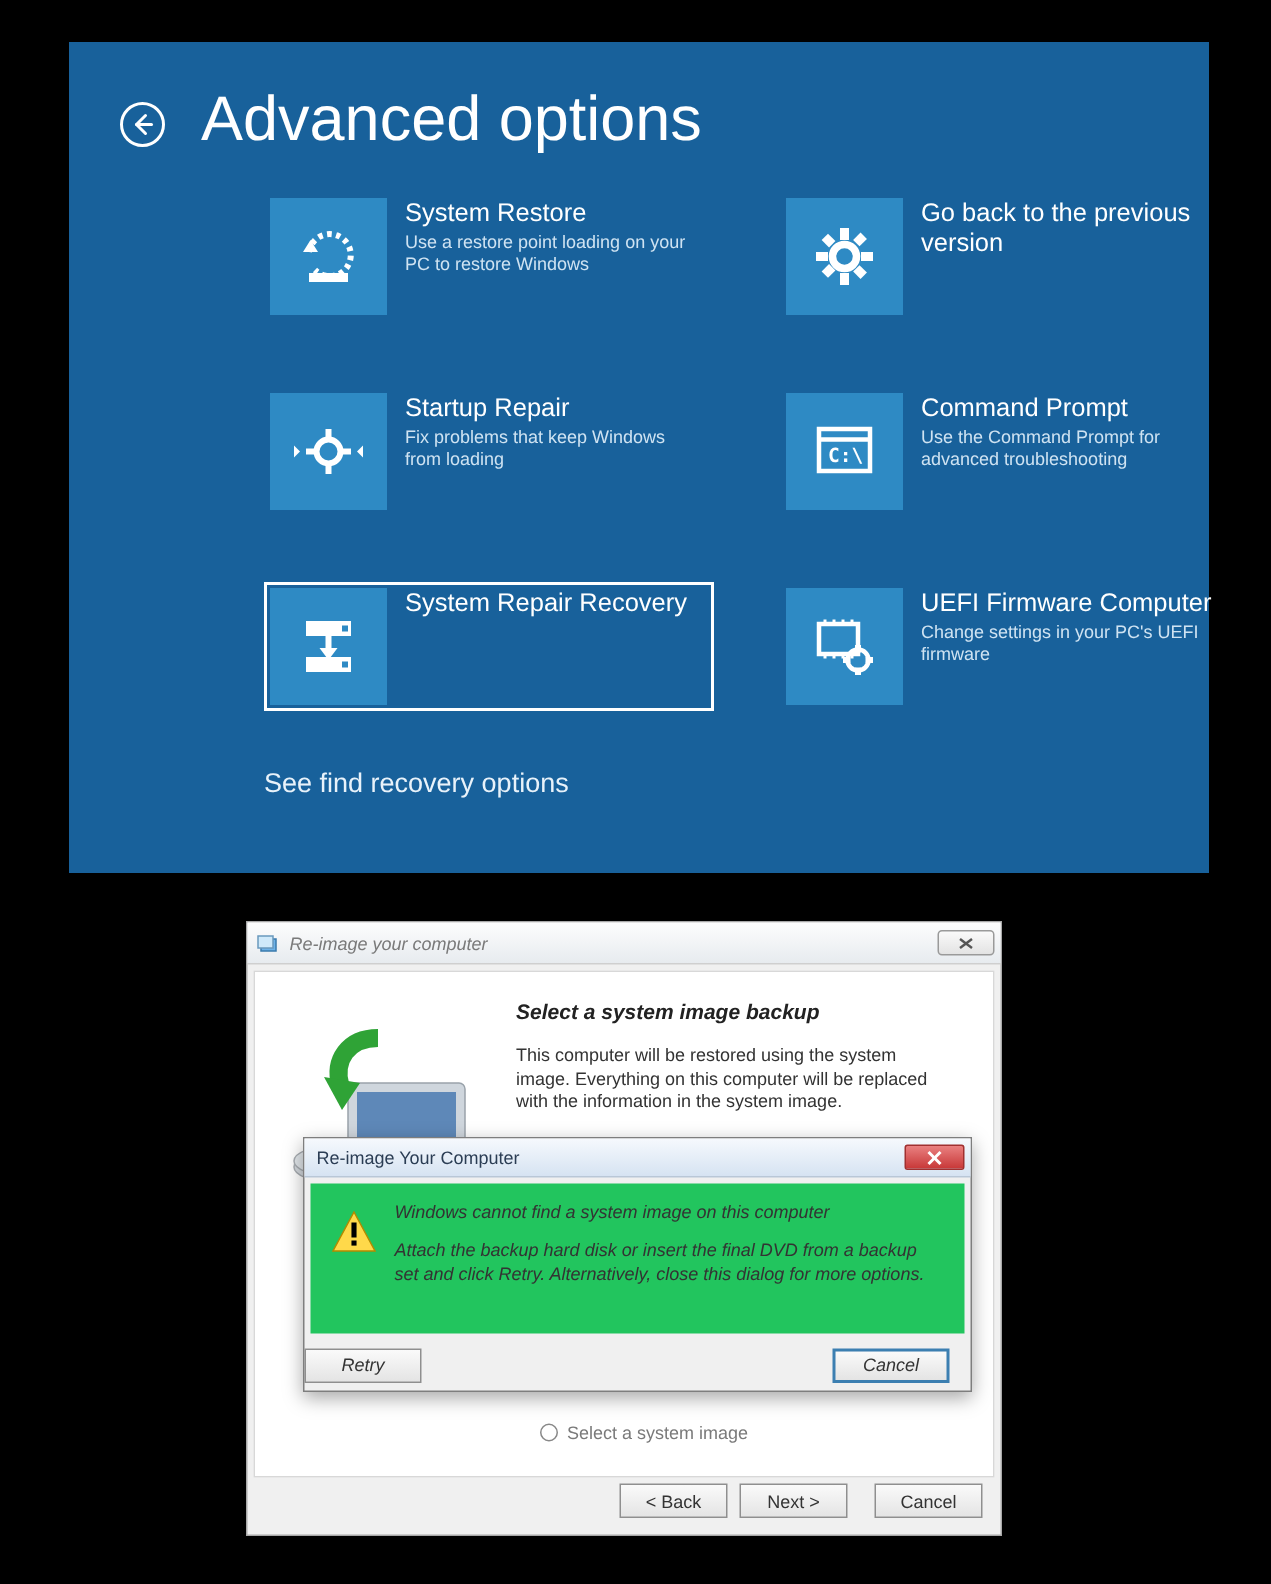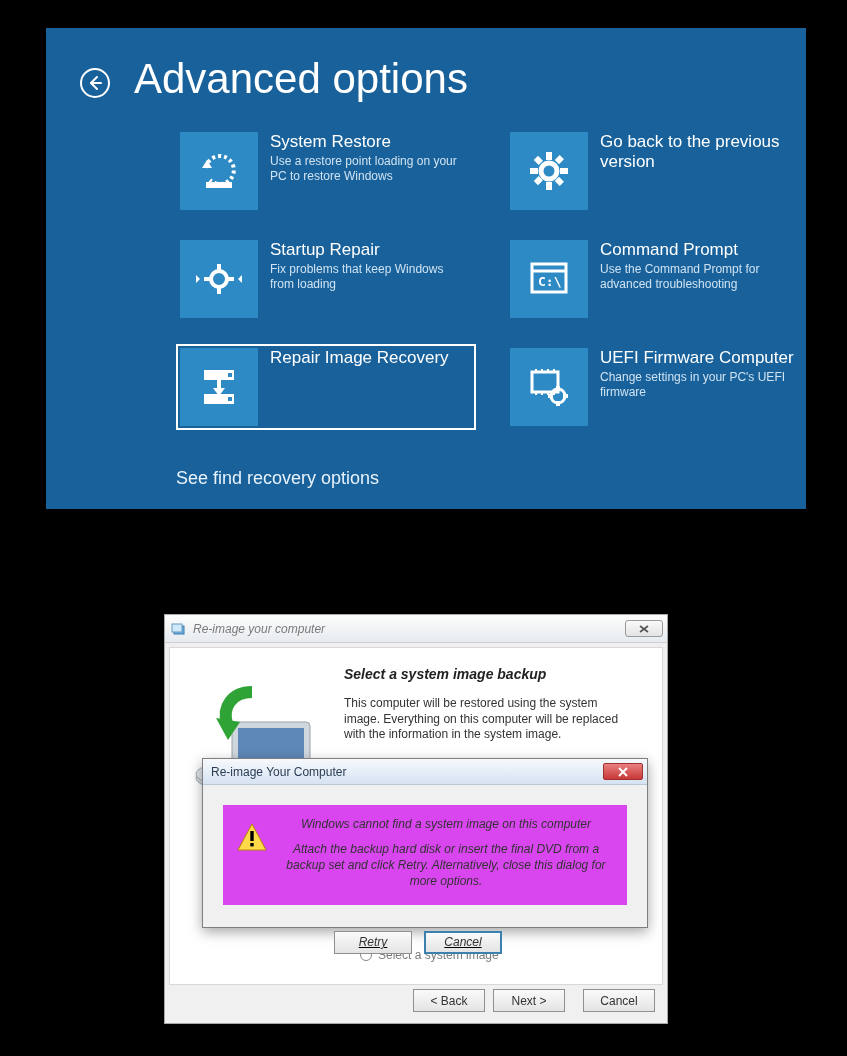--- a/index.html
+++ b/index.html
@@ -12,21 +12,21 @@
     position: relative;
     overflow: hidden;
   }
 
   
   .winre {
     position: absolute;
     left: 46px;
     top: 28px;
     width: 760px;
-    height: 481px;
+    height: 554px;
     background: #18619b;
     color: #fff;
     font-weight: 300;
   }
   .winre-header {
     display: flex;
     align-items: center;
     padding: 30px 0 10px 34px;
   }
   .back-circle {
@@ -46,20 +46,21 @@
     line-height: 1;
   }
 
   .tiles {
     padding-left: 130px;
     padding-top: 18px;
     display: grid;
     grid-template-columns: 300px 300px;
     column-gap: 30px;
     row-gap: 22px;
+    gap: 44px;
   }
   .tile {
     display: flex;
     align-items: flex-start;
     cursor: pointer;
     padding: 4px;
   }
   .tile.selected {
     border: 2px solid #fff;
     padding: 2px;
@@ -197,40 +198,39 @@
     width: 40px; height: 17px;
     border: 1px solid #a03030;
     border-radius: 2px;
     background: linear-gradient(#e98080,#c83838);
     color: #fff;
     display: flex; align-items: center; justify-content: center;
     cursor: pointer;
     font-weight: bold; font-size: 11px;
   }
   .err-body {
-    background: #d946ef;
-    margin: 20px;
+    background: #22c55e;
+    margin: 4px;
     height: 100px;
     position: relative;
     padding: 12px 14px 8px 56px;
     font-style: italic;
     color: #333;
-    text-align: center;
   }
   .warn-icon {
     position: absolute;
     left: 14px; top: 18px;
     width: 30px; height: 28px;
   }
   .err-line1 { font-size: 12px; margin-bottom: 10px; }
   .err-line2 { font-size: 12px; line-height: 1.35; }
   .err-buttons {
     height: 34px;
-    display: flex; align-items: center; justify-content: center;
-    gap: 12px; padding-right: 14px; text-decoration: underline;
+    display: flex; align-items: center; justify-content: space-between;
+    gap: 12px; padding-right: 14px;
   }
   .ebtn {
     min-width: 78px; height: 23px;
     border: 1px solid #8f8f8f;
     background: linear-gradient(#fafafa,#e4e4e4);
     font-size: 12px; font-style: italic; color: #333;
     display: inline-flex; align-items: center; justify-content: center;
     cursor: pointer;
   }
   .ebtn.primary { border: 2px solid #3c7fb1; }
@@ -326,21 +326,21 @@
         <svg width="50" height="50" viewBox="0 0 50 50">
           <rect x="10" y="8" width="30" height="10" fill="#fff"></rect>
           <rect x="10" y="32" width="30" height="10" fill="#fff"></rect>
           <line x1="25" y1="18" x2="25" y2="28" stroke="#fff" stroke-width="4"></line>
           <polygon points="19,26 31,26 25,34" fill="#fff"></polygon>
           <rect x="34" y="11" width="4" height="4" fill="#2e8ac4"></rect>
           <rect x="34" y="35" width="4" height="4" fill="#2e8ac4"></rect>
         </svg>
       </div>
       <div class="tile-text">
-        <div class="tile-title">Repair Image Recovery</div>
+        <div class="tile-title">System Repair Recovery</div>
       </div>
     </div>
 
     <div class="tile">
       <div class="tile-icon">
         <svg width="50" height="50" viewBox="0 0 50 50">
           <rect x="8" y="10" width="26" height="20" stroke="#fff" stroke-width="3" fill="none"></rect>
           <g stroke="#fff" stroke-width="2">
             <line x1="12" y1="7" x2="12" y2="10"></line>
               <line x1="18" y1="7" x2="18" y2="10"></line>

